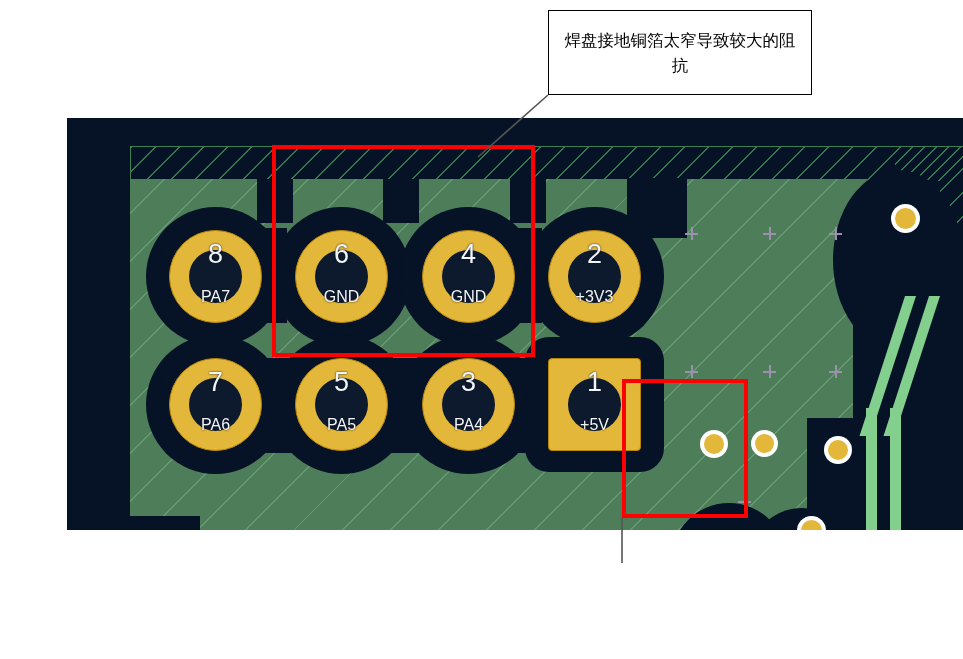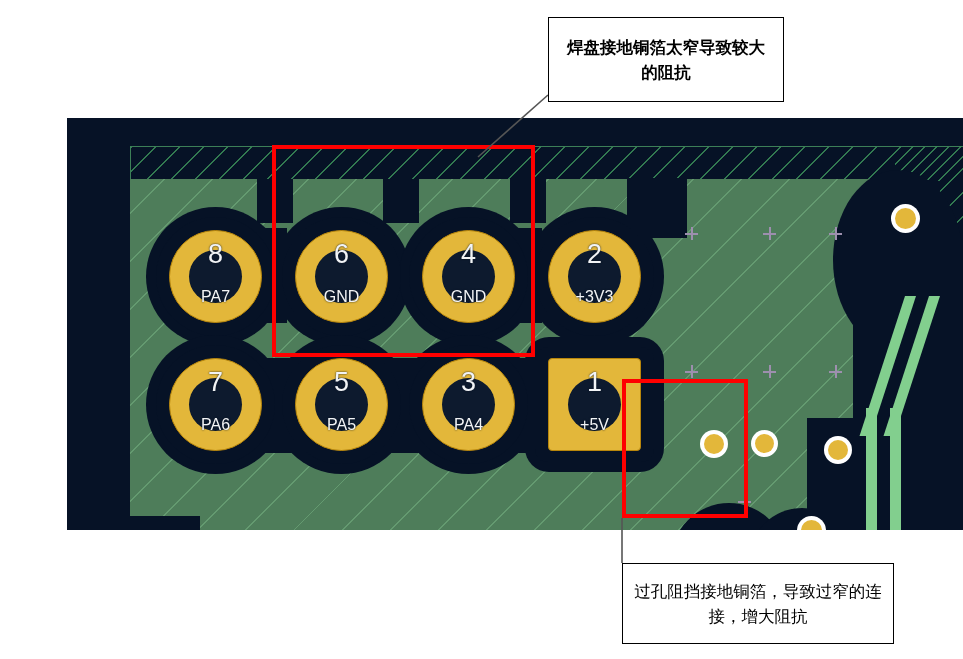--- a/index.html
+++ b/index.html
@@ -211,27 +211,24 @@
       </div>
 
   </div>
 
   <div class="redbox" style="left:272px;top:145px;width:263px;height:212px;"></div>
 
   <svg class="leader" style="left:0;top:0;width:963px;height:659px;">
     <line x1="548" y1="95" x2="478" y2="157" stroke="#555555" stroke-width="1.6"></line>
   </svg>
 
-  <div class="callout" style="left:548px;top:17px;width:236px;height:85px;font-weight:bold;">
+  <div class="callout" style="left:548px;top:10px;width:264px;height:85px;">
     <span>焊盘接地铜箔太窄导致较大的阻抗</span>
   </div>
 
   <div class="redbox" style="left:622px;top:379px;width:126px;height:139px;"></div>
 
   <svg class="leader" style="left:0;top:0;width:963px;height:659px;">
     <line x1="622" y1="518" x2="622" y2="563" stroke="#555555" stroke-width="1.6"></line>
   </svg>
 
-  <div class="callout" style="left:622px;top:563px;width:272px;height:81px;">
-    <span>过孔阻挡接地铜箔，导致过窄的连接，增大阻抗</span>
-  </div>
 
 </div>
 
 </body></html>

